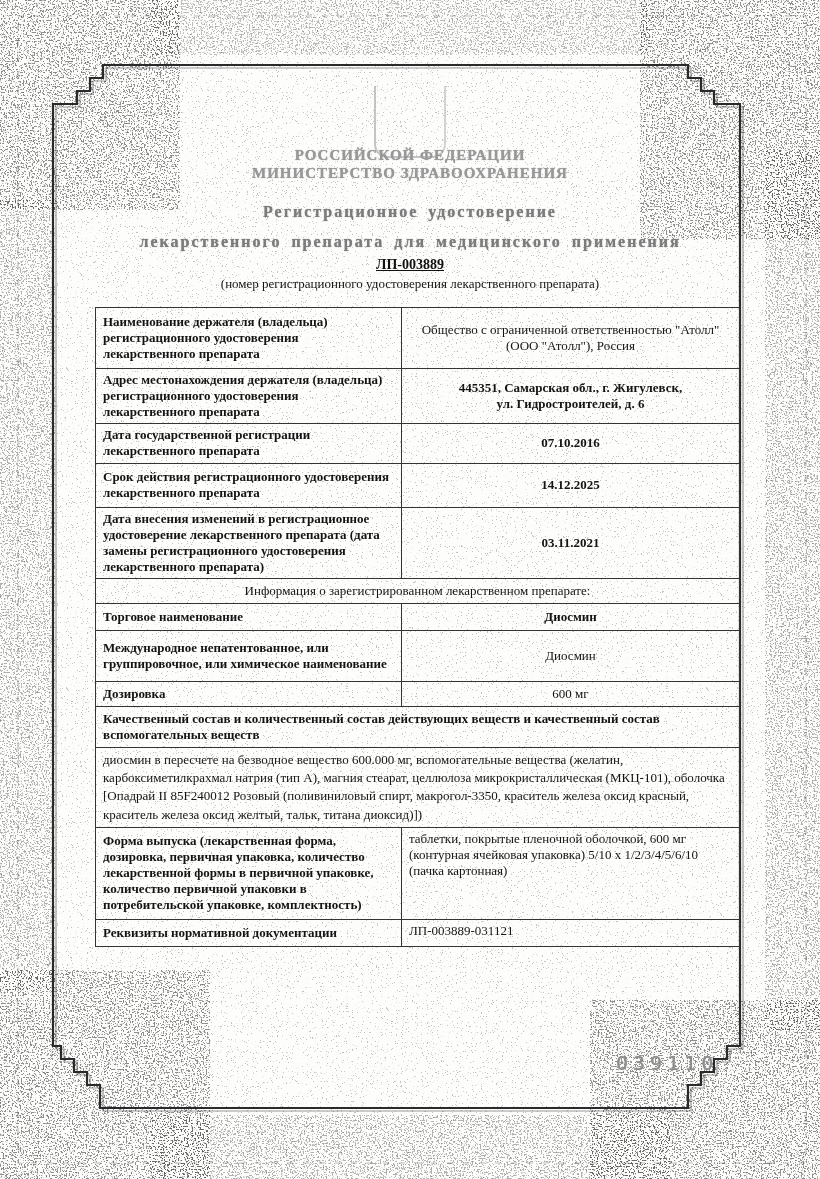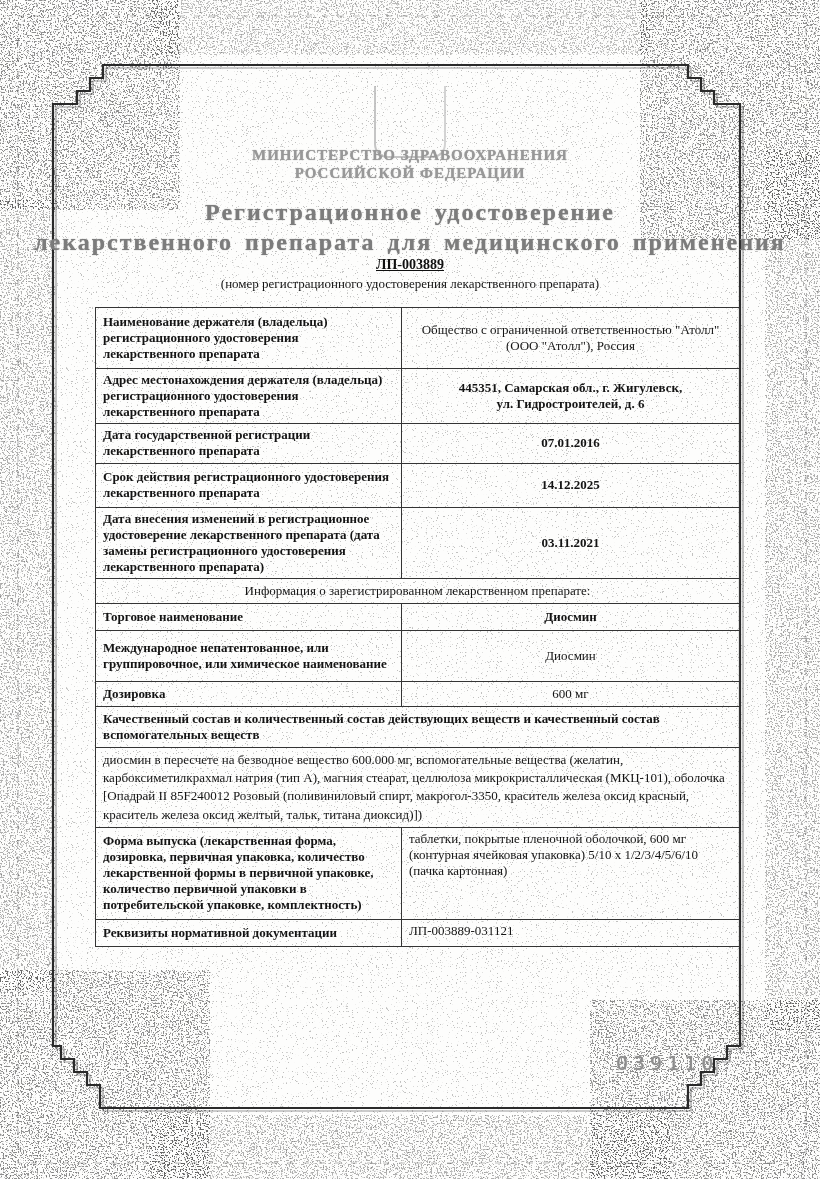--- a/index.html
+++ b/index.html
@@ -17,21 +17,21 @@
     border-bottom-left-radius:14px;border-bottom-right-radius:14px;opacity:.75;
   }
 
   .ministry{
     position:absolute;left:0;top:146px;width:100%;text-align:center;
     font-weight:bold;font-size:15px;line-height:18px;letter-spacing:1px;
     color:#989898;text-shadow:0 0 1px rgba(140,140,140,.9);
   }
   .doc-title{
     position:absolute;left:0;top:197px;width:100%;text-align:center;
-    font-weight:bold;font-size:24px;line-height:30px;letter-spacing:2px;word-spacing:4px;
+    font-weight:bold;font-size:16px;line-height:30px;letter-spacing:2px;word-spacing:4px;
     color:#7c7c7c;text-shadow:0 0 1px rgba(110,110,110,.85);
   }
   .reg-number{
     position:absolute;left:0;top:257px;width:100%;text-align:center;
     font-weight:bold;font-size:14px;text-decoration:underline;color:#101010;
   }
   .reg-caption{
     position:absolute;left:0;top:276px;width:100%;text-align:center;
     font-size:13px;color:#141414;
   }
@@ -92,22 +92,22 @@
     <rect x="590" y="1000" width="230" height="179" filter="url(#speckHeavy)" opacity="0.5"></rect>
     <rect x="0" y="200" width="55" height="790" filter="url(#speckHeavy)" opacity="0.35"></rect>
     <rect x="765" y="150" width="55" height="880" filter="url(#speckHeavy)" opacity="0.35"></rect>
     <rect x="150" y="1115" width="520" height="64" filter="url(#speckHeavy)" opacity="0.35"></rect>
     <rect x="150" y="0" width="500" height="55" filter="url(#speckHeavy)" opacity="0.3"></rect>
   </svg>
 
   <div class="emblem"></div>
 
   <div class="ministry">
+    <div>РОССИЙСКОЙ ФЕДЕРАЦИИ</div>
     <div>МИНИСТЕРСТВО ЗДРАВООХРАНЕНИЯ</div>
-    <div>РОССИЙСКОЙ ФЕДЕРАЦИИ</div>
   </div>
 
   <div class="doc-title">
     <div>Регистрационное удостоверение</div>
     <div>лекарственного препарата для медицинского применения</div>
   </div>
 
   <div class="reg-number">ЛП-003889</div>
   <div class="reg-caption">(номер регистрационного удостоверения лекарственного препарата)</div>
 
@@ -121,21 +121,21 @@
         <td class="lbl">Наименование держателя (владельца) регистрационного удостоверения лекарственного препарата</td>
         <td class="val">Общество с ограниченной ответственностью "Атолл" (ООО "Атолл"), Россия</td>
       </tr>
       <tr style="height:53px">
         <td class="lbl">Адрес местонахождения держателя (владельца) регистрационного удостоверения лекарственного препарата</td>
         <td class="val b">445351, Самарская обл., г. Жигулевск,
 ул. Гидростроителей, д. 6</td>
       </tr>
       <tr style="height:38px">
         <td class="lbl">Дата государственной регистрации лекарственного препарата</td>
-        <td class="val b">07.01.2016</td>
+        <td class="val b">07.10.2016</td>
       </tr>
       <tr style="height:44px">
         <td class="lbl">Срок действия регистрационного удостоверения лекарственного препарата</td>
         <td class="val b">14.12.2025</td>
       </tr>
       <tr style="height:71px">
         <td class="lbl">Дата внесения изменений в регистрационное удостоверение лекарственного препарата (дата замены регистрационного удостоверения лекарственного препарата)</td>
         <td class="val b">03.11.2021</td>
       </tr>
       <tr class="section" style="height:25px">

